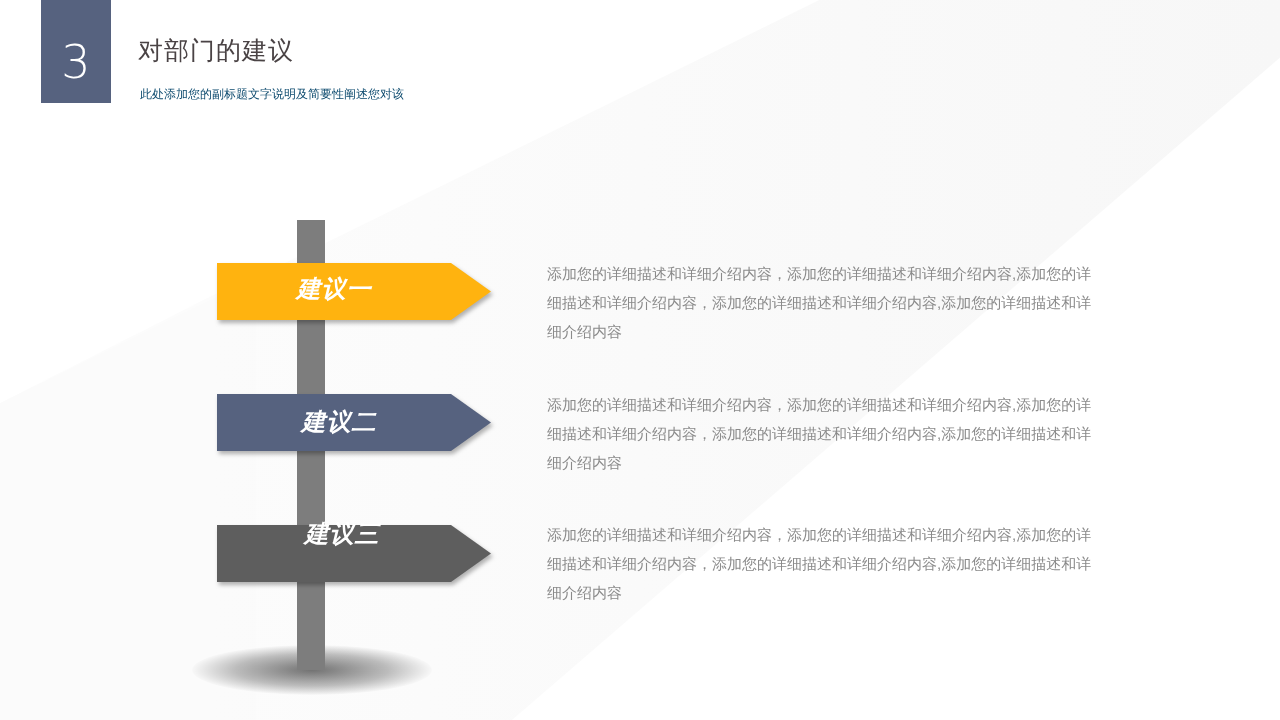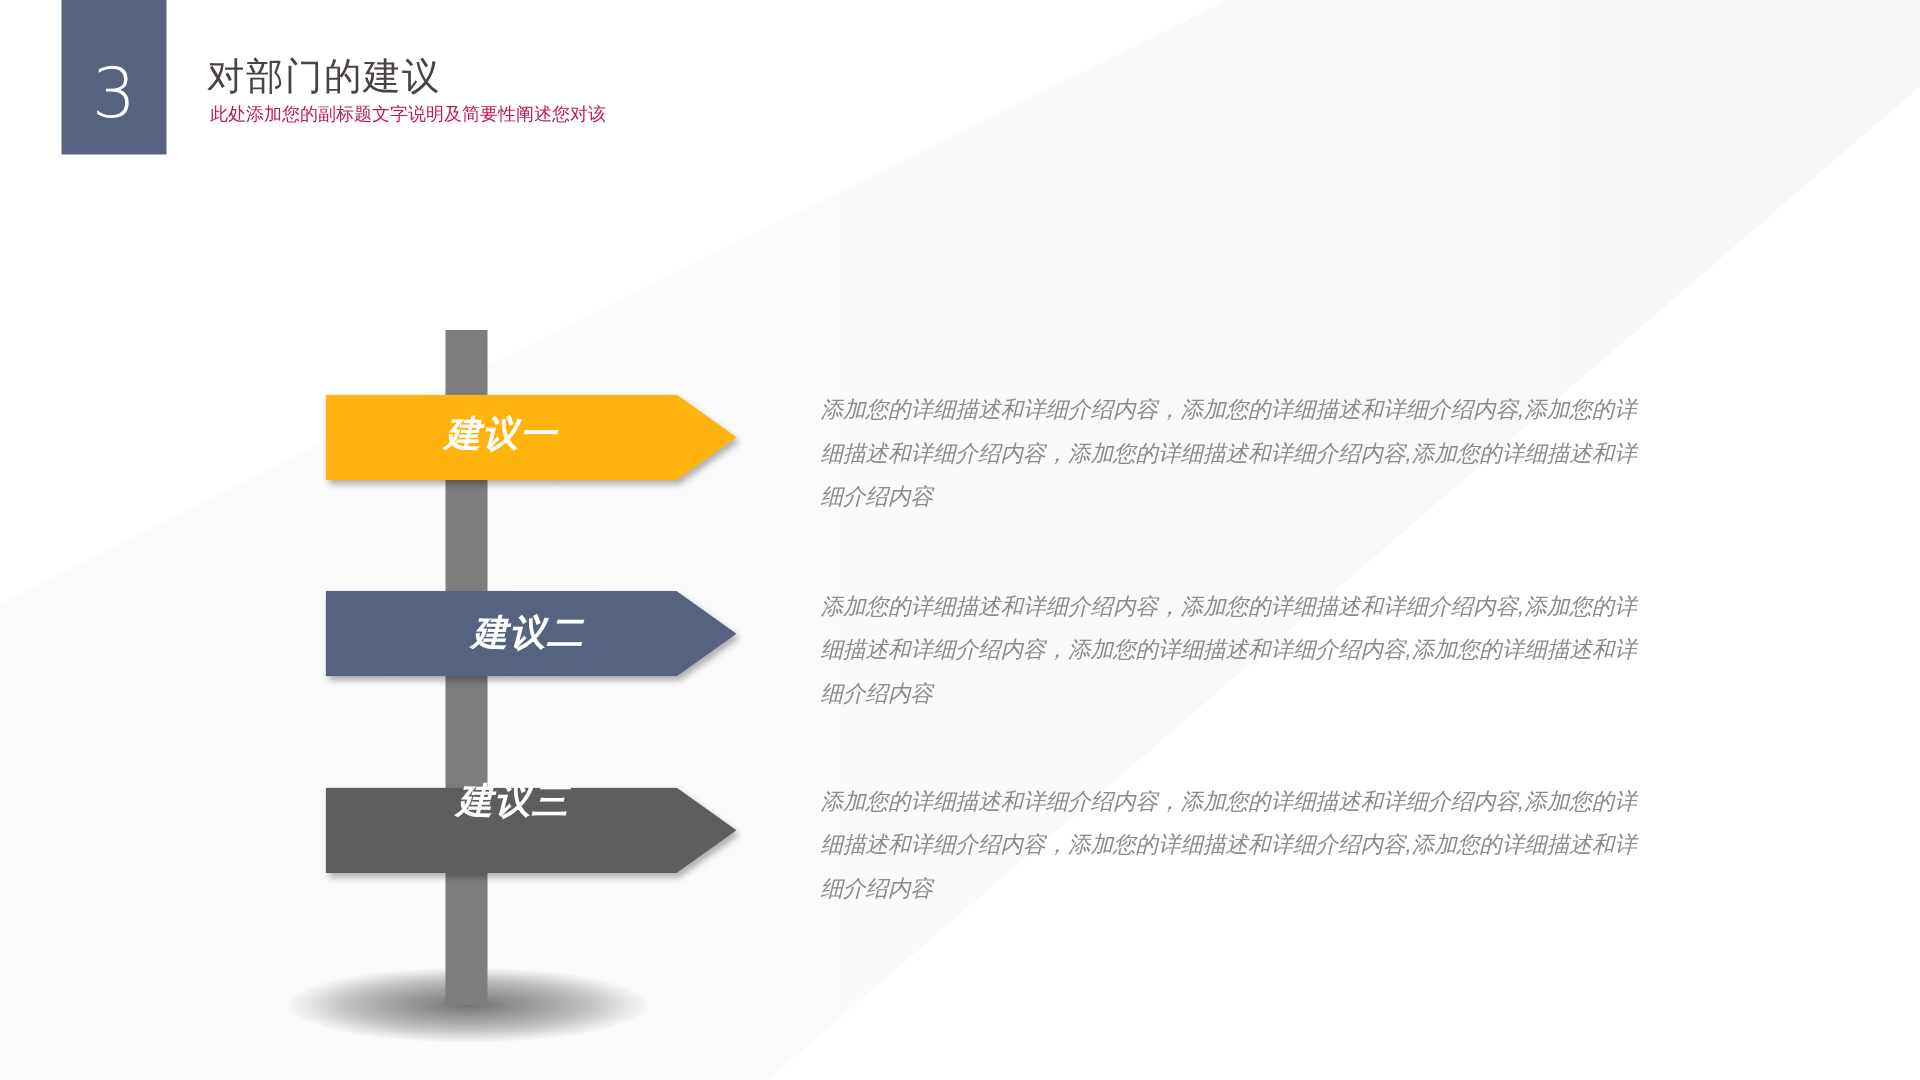--- a/index.html
+++ b/index.html
@@ -24,22 +24,22 @@
       background:#56627f; color:#fff;
       display:flex; align-items:flex-end; justify-content:center;
       font-size:46px; padding-bottom:14px; box-sizing:border-box;
       font-family: "DejaVu Sans", sans-serif; font-weight:300;
     }
     .title {
       position:absolute; left:138px; top:34px;
       font-size:25px; font-weight:normal; color:#4a4345; letter-spacing:1px;
     }
     .subtitle {
-      position:absolute; left:140px; top:68px;
-      font-size:12px; color:#be185d;
+      position:absolute; left:140px; top:86px;
+      font-size:12px; color:#0c4a6e;
     }
     .pole {
       position:absolute; left:297px; top:220px; width:28px; height:450px;
       background:#7d7d7d;
     }
     .shadow {
       position:absolute; left:192px; top:645px; width:240px; height:50px;
       border-radius:50%;
       background: radial-gradient(ellipse at center, rgba(0,0,0,0.55) 0%, rgba(0,0,0,0.25) 45%, rgba(0,0,0,0) 72%);
     }
@@ -49,21 +49,21 @@
       display:flex; align-items:center;
       filter: drop-shadow(2px 3px 2px rgba(0,0,0,0.3));
     }
     .sign-label {
       position:absolute; left:217px; width:234px; height:57px;
       display:flex; align-items:center; justify-content:center;
       color:#fff; font-size:24px; font-weight:bold; letter-spacing:1px;font-style:italic;
     }
     .desc {
       position:absolute; left:547px; width:552px;
-      font-size:15px; line-height:29px; color:#8a8a8a;font-style:italic;
+      font-size:15px; line-height:29px; color:#8a8a8a;
     }
   </style>
 </head>
 <body>
 
 <div class="bg-band"></div>
 <div class="bg-band2"></div>
 
 <div class="num-box">
   <span>3</span>
@@ -76,20 +76,20 @@
 
 <div style="position:absolute;left:0;top:0;filter:drop-shadow(2px 3px 2px rgba(0,0,0,0.3));">
   <div class="sign" style="top:263px;background:#ffb30f;filter:none;"></div>
 </div>
 <div class="sign-label" style="top:260px;">建议一</div>
 <div class="desc" style="top:259px;">添加您的详细描述和详细介绍内容，添加您的详细描述和详细介绍内容,添加您的详细描述和详细介绍内容，添加您的详细描述和详细介绍内容,添加您的详细描述和详细介绍内容</div>
 
 <div style="position:absolute;left:0;top:0;filter:drop-shadow(2px 3px 2px rgba(0,0,0,0.3));">
   <div class="sign" style="top:394px;background:#56627f;filter:none;"></div>
 </div>
-<div class="sign-label" style="top:393px;left:235px;">建议二</div>
+<div class="sign-label" style="top:393px;left:222px;">建议二</div>
 <div class="desc" style="top:390px;">添加您的详细描述和详细介绍内容，添加您的详细描述和详细介绍内容,添加您的详细描述和详细介绍内容，添加您的详细描述和详细介绍内容,添加您的详细描述和详细介绍内容</div>
 
 <div style="position:absolute;left:0;top:0;filter:drop-shadow(2px 3px 2px rgba(0,0,0,0.3));">
   <div class="sign" style="top:525px;background:#5e5e5e;filter:none;"></div>
 </div>
 <div class="sign-label" style="top:505px;left:225px;">建议三</div>
 <div class="desc" style="top:520px;">添加您的详细描述和详细介绍内容，添加您的详细描述和详细介绍内容,添加您的详细描述和详细介绍内容，添加您的详细描述和详细介绍内容,添加您的详细描述和详细介绍内容</div>
 
 </body></html>

